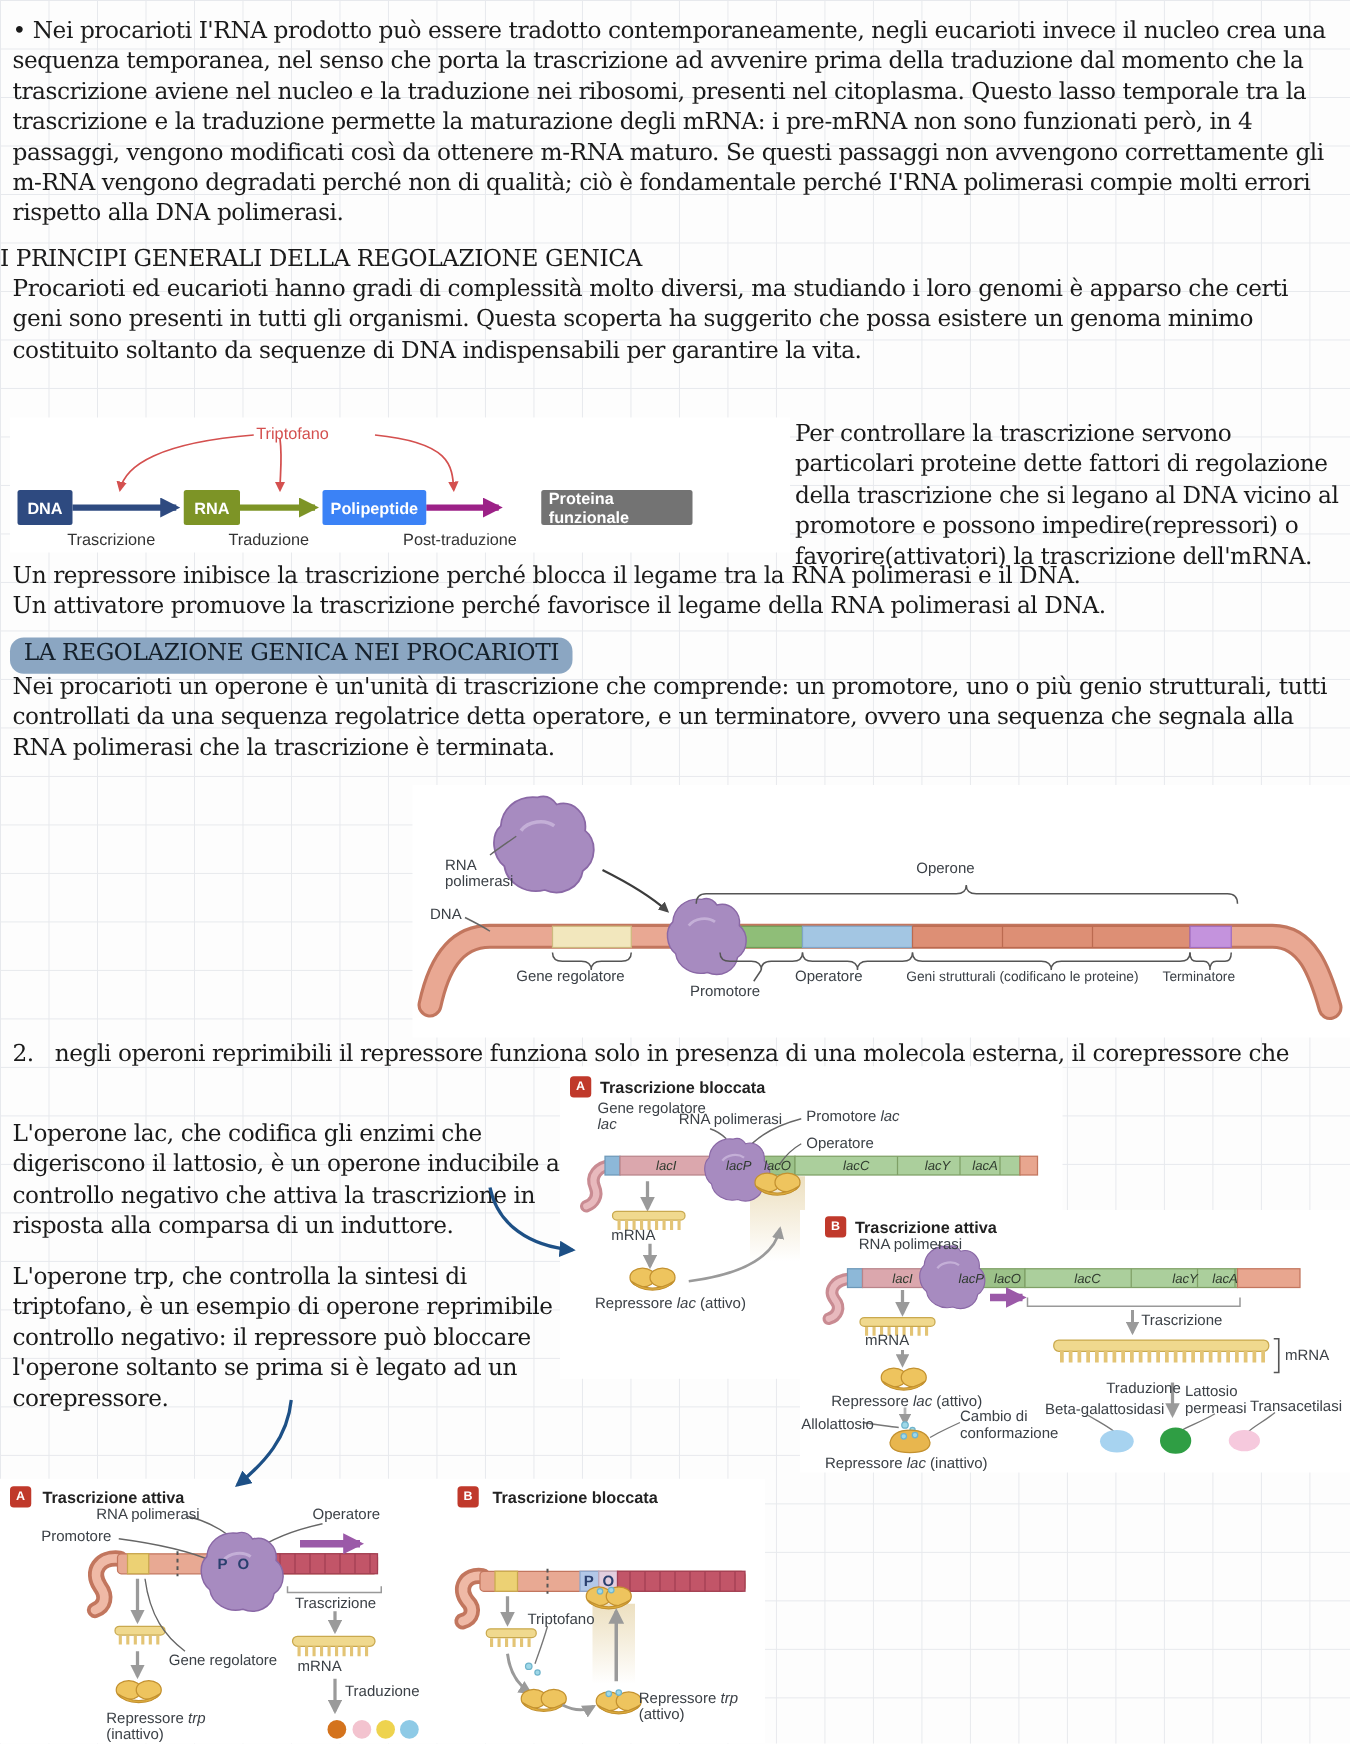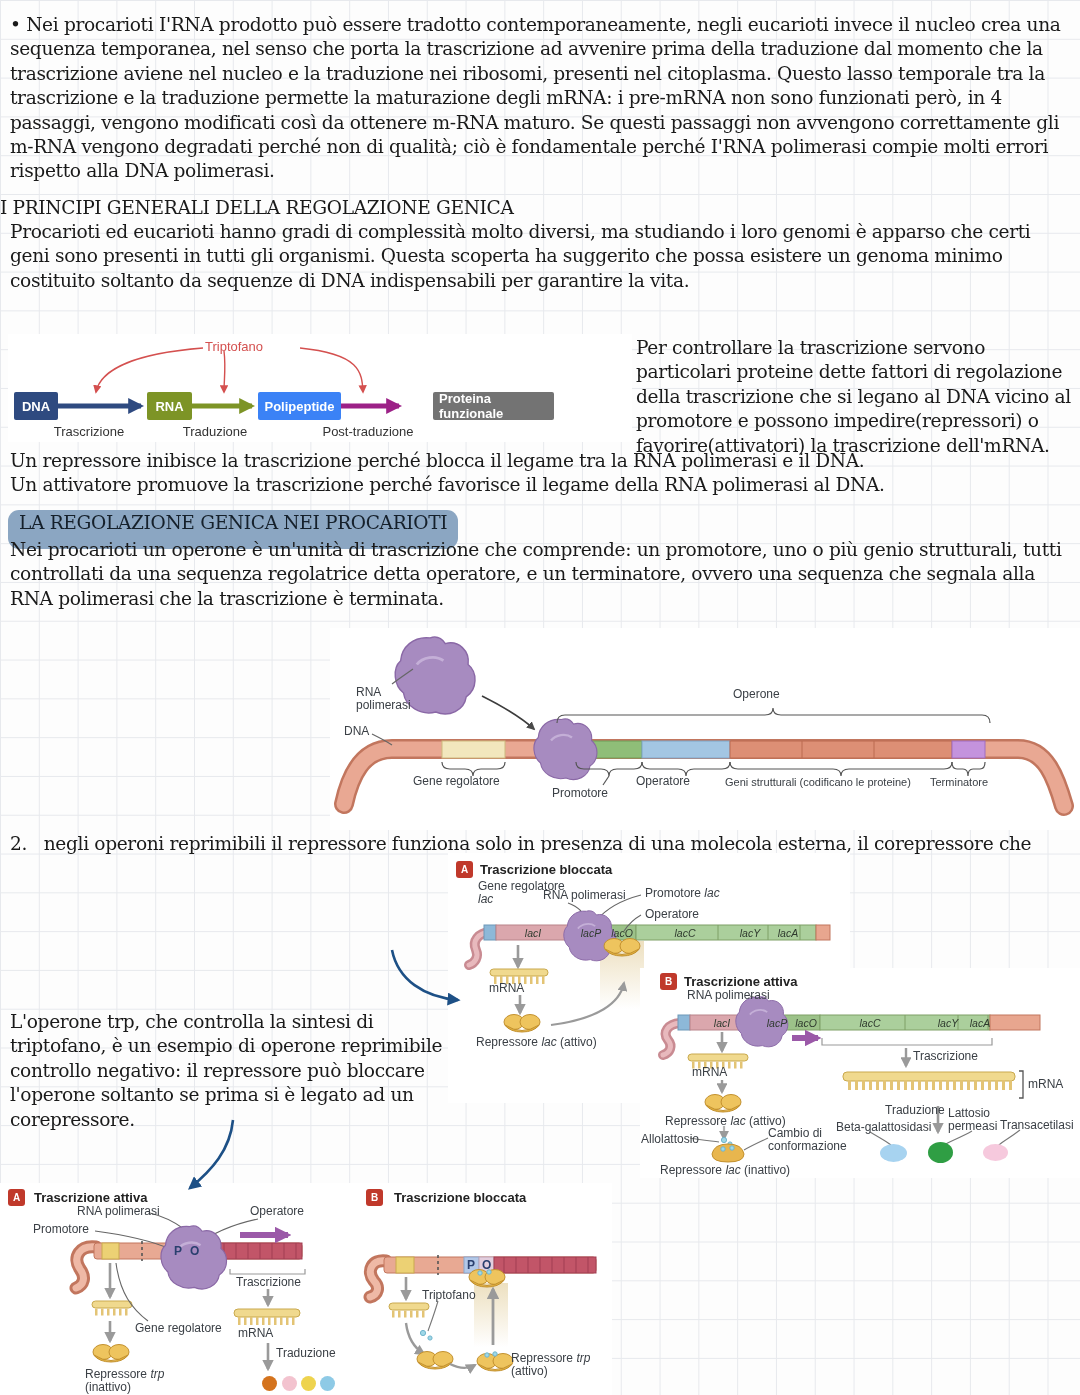--- a/index.html
+++ b/index.html
@@ -17,21 +17,21 @@
   .dt{position:absolute;font-family:"Liberation Sans",sans-serif;font-weight:bold;font-size:13px;color:#222;}
   .badge{position:absolute;width:17px;height:17px;border-radius:3px;background:#c0392b;color:#fff;
     font-family:"Liberation Sans",sans-serif;font-weight:bold;font-size:10px;
     display:flex;align-items:center;justify-content:center;}
   .seg{position:absolute;font-family:"Liberation Sans",sans-serif;font-size:10.5px;font-style:italic;
     color:#2f3a2e;text-align:center;width:40px;margin-left:-20px;}
   .flow-box{position:absolute;height:28px;display:flex;align-items:center;justify-content:center;color:#fff;
     font-family:"Liberation Sans",sans-serif;font-weight:bold;font-size:13px;border-radius:2px;padding:0 6px;box-sizing:border-box;}
   .flow-step{position:absolute;font-family:"Liberation Sans",sans-serif;font-size:13px;color:#333;text-align:center;width:140px;margin-left:-70px;}
   .flow-reg{position:absolute;font-family:"Liberation Sans",sans-serif;font-size:13px;color:#d4504f;}
-  .hl{position:absolute;display:inline-block;padding:1px 11px 14px;border-radius:11px;color:#15202b;}
+  .hl{position:absolute;display:inline-block;padding:1px 11px 4px;border-radius:11px;color:#15202b;}
   .oval{position:absolute;border-radius:50%;}
   .dot{position:absolute;width:15px;height:15px;border-radius:50%;}
   .ctr{text-align:left;}
   .ink{position:absolute;left:0;top:0;pointer-events:none;z-index:60;}
 </style>
 </head>
 <body>
 
 <div class="page">
 
@@ -139,20 +139,21 @@
     <div class="dl ctr" style="left:403px;top:60px;width:80px">Operone</div>
     <div class="dl ctr" style="left:83px;top:147px;width:120px">Gene regolatore</div>
     <div class="dl ctr" style="left:222px;top:159px;width:100px">Promotore</div>
     <div class="dl ctr" style="left:306px;top:147px;width:100px">Operatore</div>
     <div class="dl dls ctr" style="left:395px;top:148px;width:228px">Geni strutturali (codificano le proteine)</div>
     <div class="dl dls ctr" style="left:600px;top:148px;width:80px">Terminatore</div>
   </div>
 
   <div class="t" style="left:10px;top:832px;width:1070px">2.&nbsp;&nbsp;&nbsp;negli operoni reprimibili il repressore funziona solo in presenza di una molecola esterna, il corepressore che</div>
 
+  <div class="t" style="left:10px;top:896px;width:440px">L'operone lac, che codifica gli enzimi che digeriscono il lattosio, è un operone inducibile a controllo negativo che attiva la trascrizione in risposta alla comparsa di un induttore.</div>
   <div class="t" style="left:10px;top:1010px;width:462px">L'operone trp, che controlla la sintesi di triptofano, è un esempio di operone reprimibile a controllo negativo: il repressore può bloccare l'operone soltanto se prima si è legato ad un corepressore.</div>
 
   <div class="panel" style="left:448px;top:853px;width:402px;height:250px">
     <svg width="402" height="250">
       <rect x="152" y="88" width="44" height="68" fill="url(#glow)"></rect>
       <path d="M42,79 C30,80 24,88 28,97 C31,104 27,110 21,112" stroke="#c98b92" stroke-width="10" fill="none" stroke-linecap="round"></path>
       <path d="M42,79 C30,80 24,88 28,97 C31,104 27,110 21,112" stroke="#e8b9bd" stroke-width="5" fill="none" stroke-linecap="round"></path>
       <rect x="36" y="72" width="12" height="15" fill="#8db8d8" stroke="#6d98b8"></rect>
       <rect x="48" y="72" width="80" height="15" fill="#dba7ad" stroke="#b9848a"></rect>
       <rect x="128" y="72" width="60" height="15" fill="#9cc289" stroke="#7fa066"></rect>

